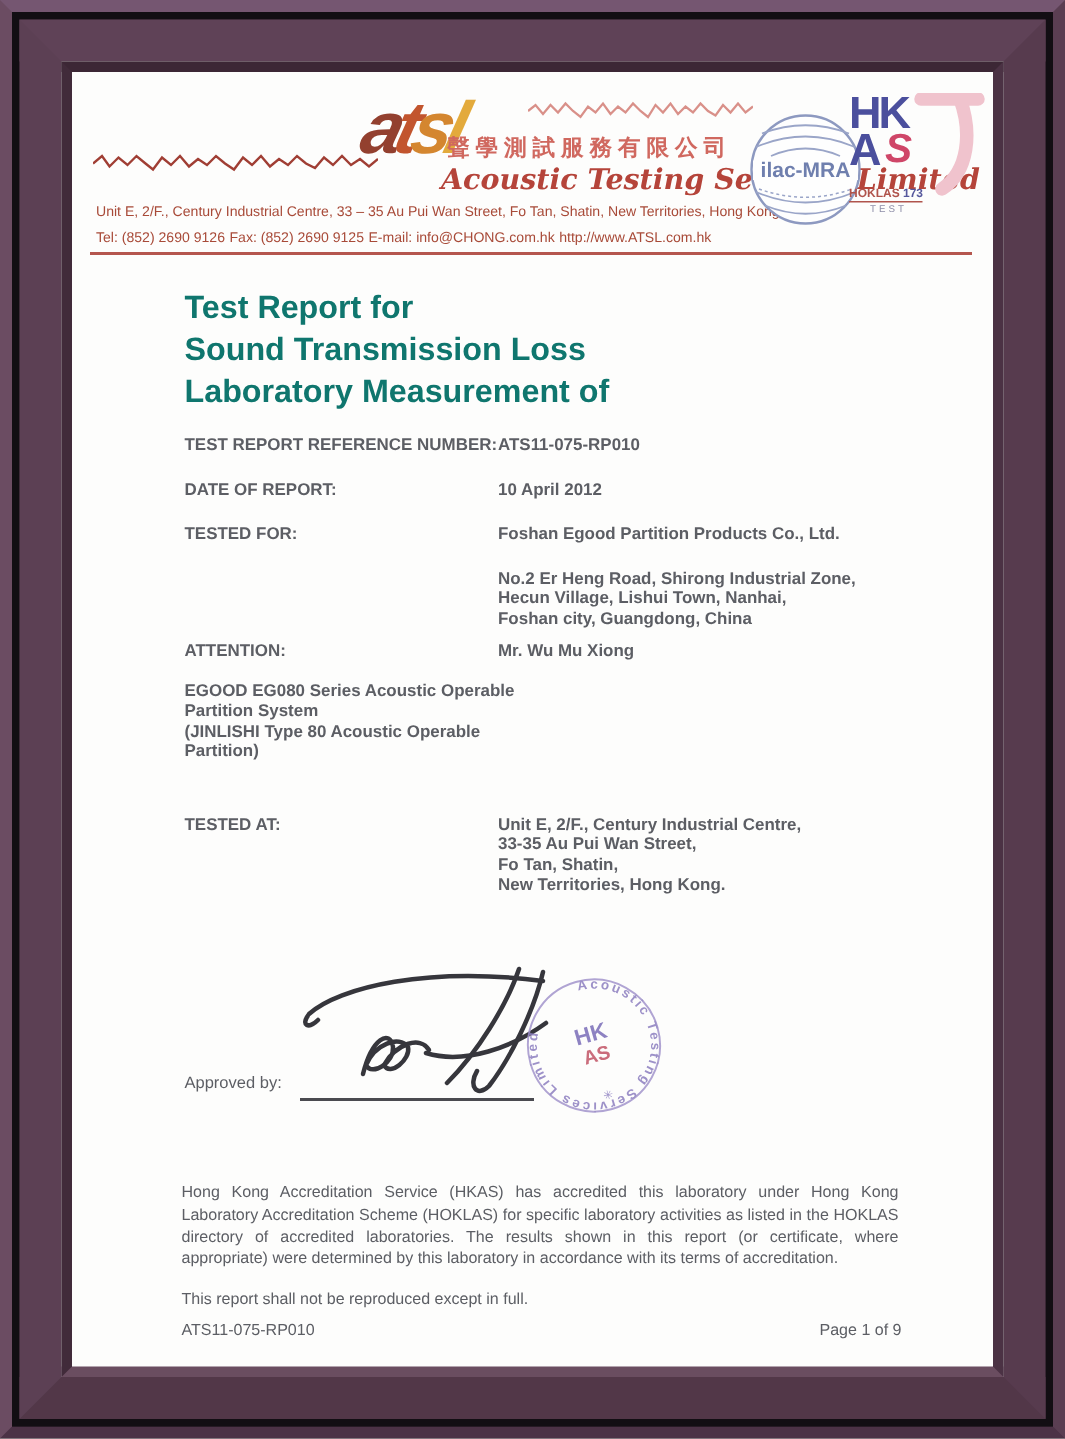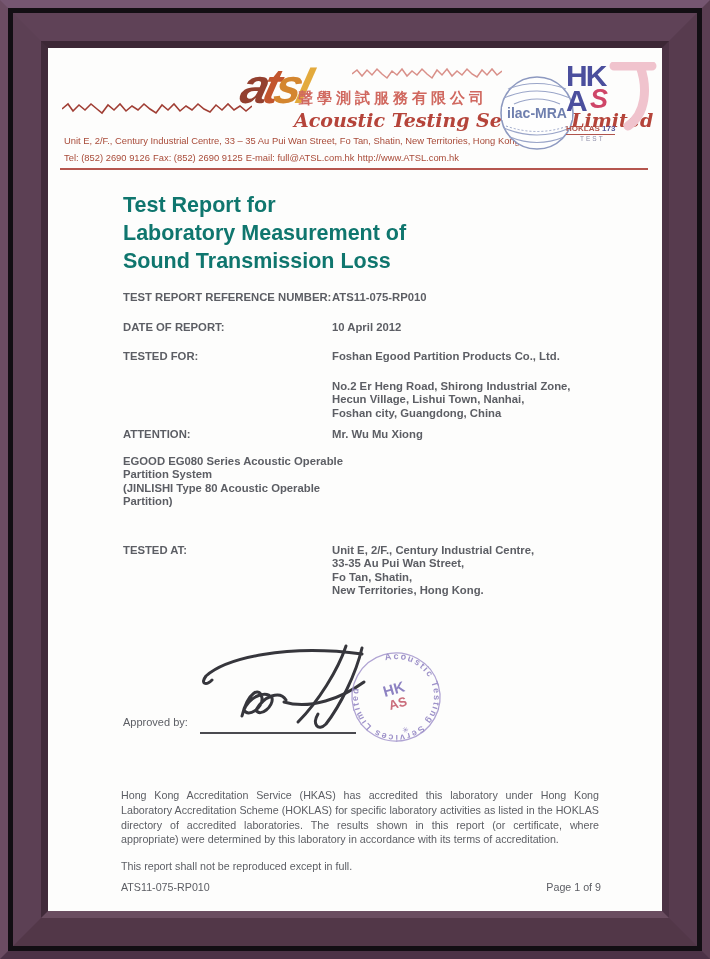--- a/index.html
+++ b/index.html
@@ -88,21 +88,21 @@
       </div>
       <svg class="zig-right" width="150" height="14" viewBox="0 0 150 14">
         <polyline points="0,8 5,4 10,10 15,4 20,9 25,3 30,8 35,12 40,5 45,9 50,3 55,10 60,5 65,9 70,3 75,8 80,12 85,4 90,9 95,3 100,10 105,5 110,9 115,3 120,8 125,11 130,4 135,9 140,3 145,9 150,5" fill="none" stroke="#d99089" stroke-width="1.5"></polyline>
       </svg>
       <div class="cn-name">聲學測試服務有限公司</div>
       <div class="en-name">Acoustic Testing Services Limited</div>
       <div class="addr1">Unit E, 2/F., Century Industrial Centre, 33 – 35 Au Pui Wan Street, Fo Tan, Shatin, New Territories, Hong Kong</div>
       <div class="addr2">
         <span>Tel: (852) 2690 9126</span>
         <span>Fax: (852) 2690 9125</span>
-        <span>E-mail: full@ATSL.com.hk</span>
+        <span>E-mail: info@CHONG.com.hk</span>
         <span>http://www.ATSL.com.hk</span>
       </div>
       <div class="red-rule"></div>
 
       <svg class="ilac" width="78" height="78" viewBox="0 0 78 78">
         <circle cx="39" cy="39" r="36" fill="#fefefe" stroke="#8d99c0" stroke-width="1.6"></circle>
         <path d="M6,24 Q39,10 72,24" fill="none" stroke="#9aa5c8" stroke-width="1.2"></path>
         <path d="M10,15 Q39,4 68,15" fill="none" stroke="#9aa5c8" stroke-width="1.2"></path>
         <path d="M16,30 Q39,20 62,30" fill="none" stroke="#9aa5c8" stroke-width="1.2"></path>
         <path d="M6,54 Q39,68 72,54" fill="none" stroke="#9aa5c8" stroke-width="1.2"></path>
@@ -123,22 +123,22 @@
         </div>
         <div class="hoklas">
           <span class="hw">HOKLAS</span>
           <span class="hn">173</span>
         </div>
         <div class="hkas-test">TEST</div>
       </div>
 
       <div class="title">
         <div>Test Report for</div>
+        <div>Sound Transmission Loss</div>
         <div>Laboratory Measurement of</div>
-        <div>Sound Transmission Loss</div>
       </div>
 
       <div class="fields">
         <div class="frow mb16">
           <div class="flabel">TEST REPORT REFERENCE NUMBER:</div>
           <div class="fvalue">ATS11-075-RP010</div>
         </div>
         <div class="frow mb16">
           <div class="flabel">DATE OF REPORT:</div>
           <div class="fvalue">10 April 2012</div>

